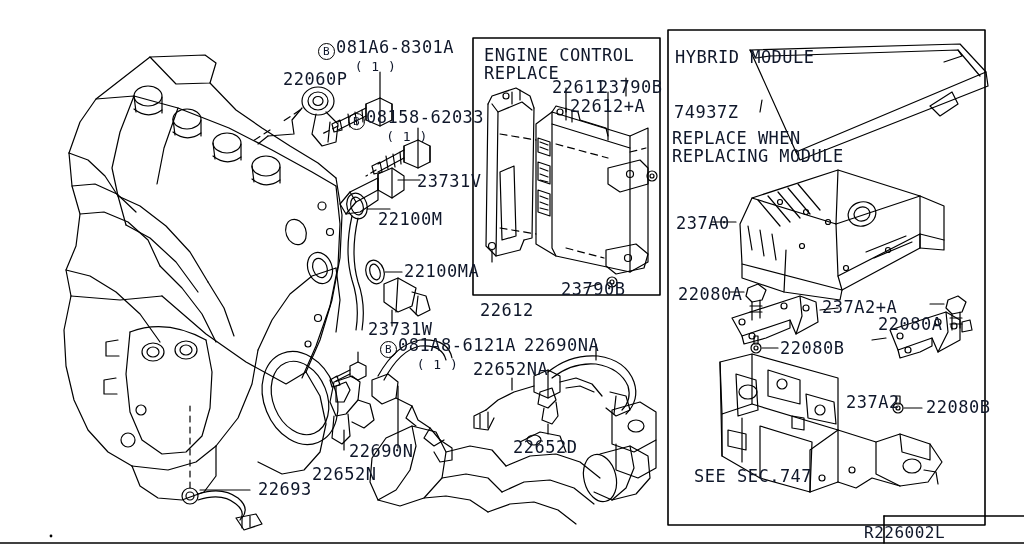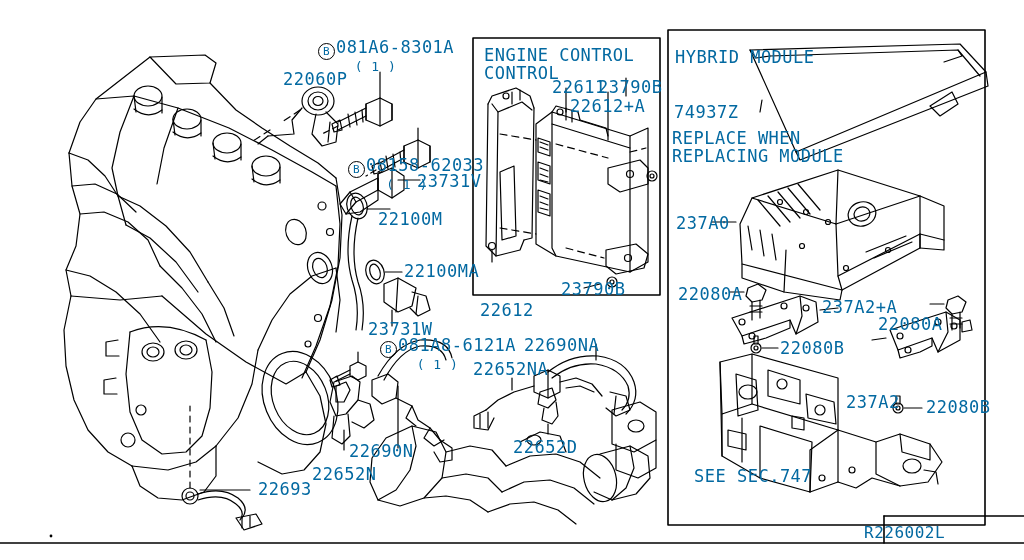--- a/index.html
+++ b/index.html
@@ -1,21 +1,21 @@
 <!DOCTYPE html>
 <html><head>
 <meta charset="utf-8">
 <style>
   html,body{margin:0;padding:0;background:#fff;}
   body{width:1024px;height:560px;overflow:hidden;
        font-family:"DejaVu Sans Mono","Liberation Mono",monospace;}
   #sheet{position:relative;width:1024px;height:560px;background:#fff;}
   svg{display:block;}
   .lbl{position:absolute;font-family:"DejaVu Sans Mono","Liberation Mono",monospace;
-       font-size:17px;letter-spacing:0.5px;color:#0369a1;white-space:nowrap;line-height:1.12;}
+       font-size:17px;letter-spacing:0.5px;color:#0f172a;white-space:nowrap;line-height:1.12;}
   .panel-title{font-size:17px;letter-spacing:0.5px;}
   .qty{font-size:13px;text-align:center;}
   .bcirc{display:inline-block;width:15px;height:15px;border:1.5px solid #000;
          border-radius:50%;font-size:11px;line-height:15px;text-align:center;
          vertical-align:-2px;margin-right:1px;font-family:"DejaVu Sans Mono",monospace;}
   .grp{position:absolute;}
 </style>
 </head>
 <body>
 
@@ -420,21 +420,21 @@
   <div class="lbl" style="left:283px;top:70px;">22060P</div>
 
   <div class="grp" style="left:318px;top:38px;">
     <div class="lbl" style="position:relative;">
       <span class="bcirc">B</span><span>081A6-8301A</span>
     </div>
     <div class="lbl qty" style="position:relative;width:115px;">( 1 )</div>
   </div>
 
   <div class="grp" style="left:348px;top:108px;">
-    <div class="lbl" style="position:relative;margin-top:48px;">
+    <div class="lbl" style="position:relative;">
       <span class="bcirc">B</span><span>08158-62033</span>
     </div>
     <div class="lbl qty" style="position:relative;width:118px;">( 1 )</div>
   </div>
 
   <div class="lbl" style="left:417px;top:172px;">23731V</div>
   <div class="lbl" style="left:378px;top:210px;">22100M</div>
   <div class="lbl" style="left:404px;top:262px;">22100MA</div>
   <div class="lbl" style="left:368px;top:320px;">23731W</div>
 
@@ -443,21 +443,21 @@
       <span class="bcirc">B</span><span>081A8-6121A</span>
     </div>
     <div class="lbl qty" style="position:relative;width:115px;">( 1 )</div>
   </div>
 
   <div class="lbl" style="left:349px;top:442px;">22690N</div>
   <div class="lbl" style="left:312px;top:465px;">22652N</div>
   <div class="lbl" style="left:258px;top:480px;">22693</div>
 
   <div class="lbl panel-title" style="left:484px;top:46px;">ENGINE CONTROL</div>
-  <div class="lbl panel-title" style="left:484px;top:64px;">CONTROL</div>
+  <div class="lbl panel-title" style="left:484px;top:64px;">REPLACE</div>
   <div class="lbl" style="left:552px;top:78px;">22611</div>
   <div class="lbl" style="left:598px;top:78px;">23790B</div>
   <div class="lbl" style="left:570px;top:97px;text-align:center;">22612+A</div>
   <div class="lbl" style="left:480px;top:262px;margin-top:39px;">22612</div>
   <div class="lbl" style="left:561px;top:280px;">23790B</div>
 
   <div class="lbl" style="left:524px;top:336px;">22690NA</div>
   <div class="lbl" style="left:473px;top:360px;">22652NA</div>
   <div class="lbl" style="left:513px;top:438px;">22652D</div>
 

